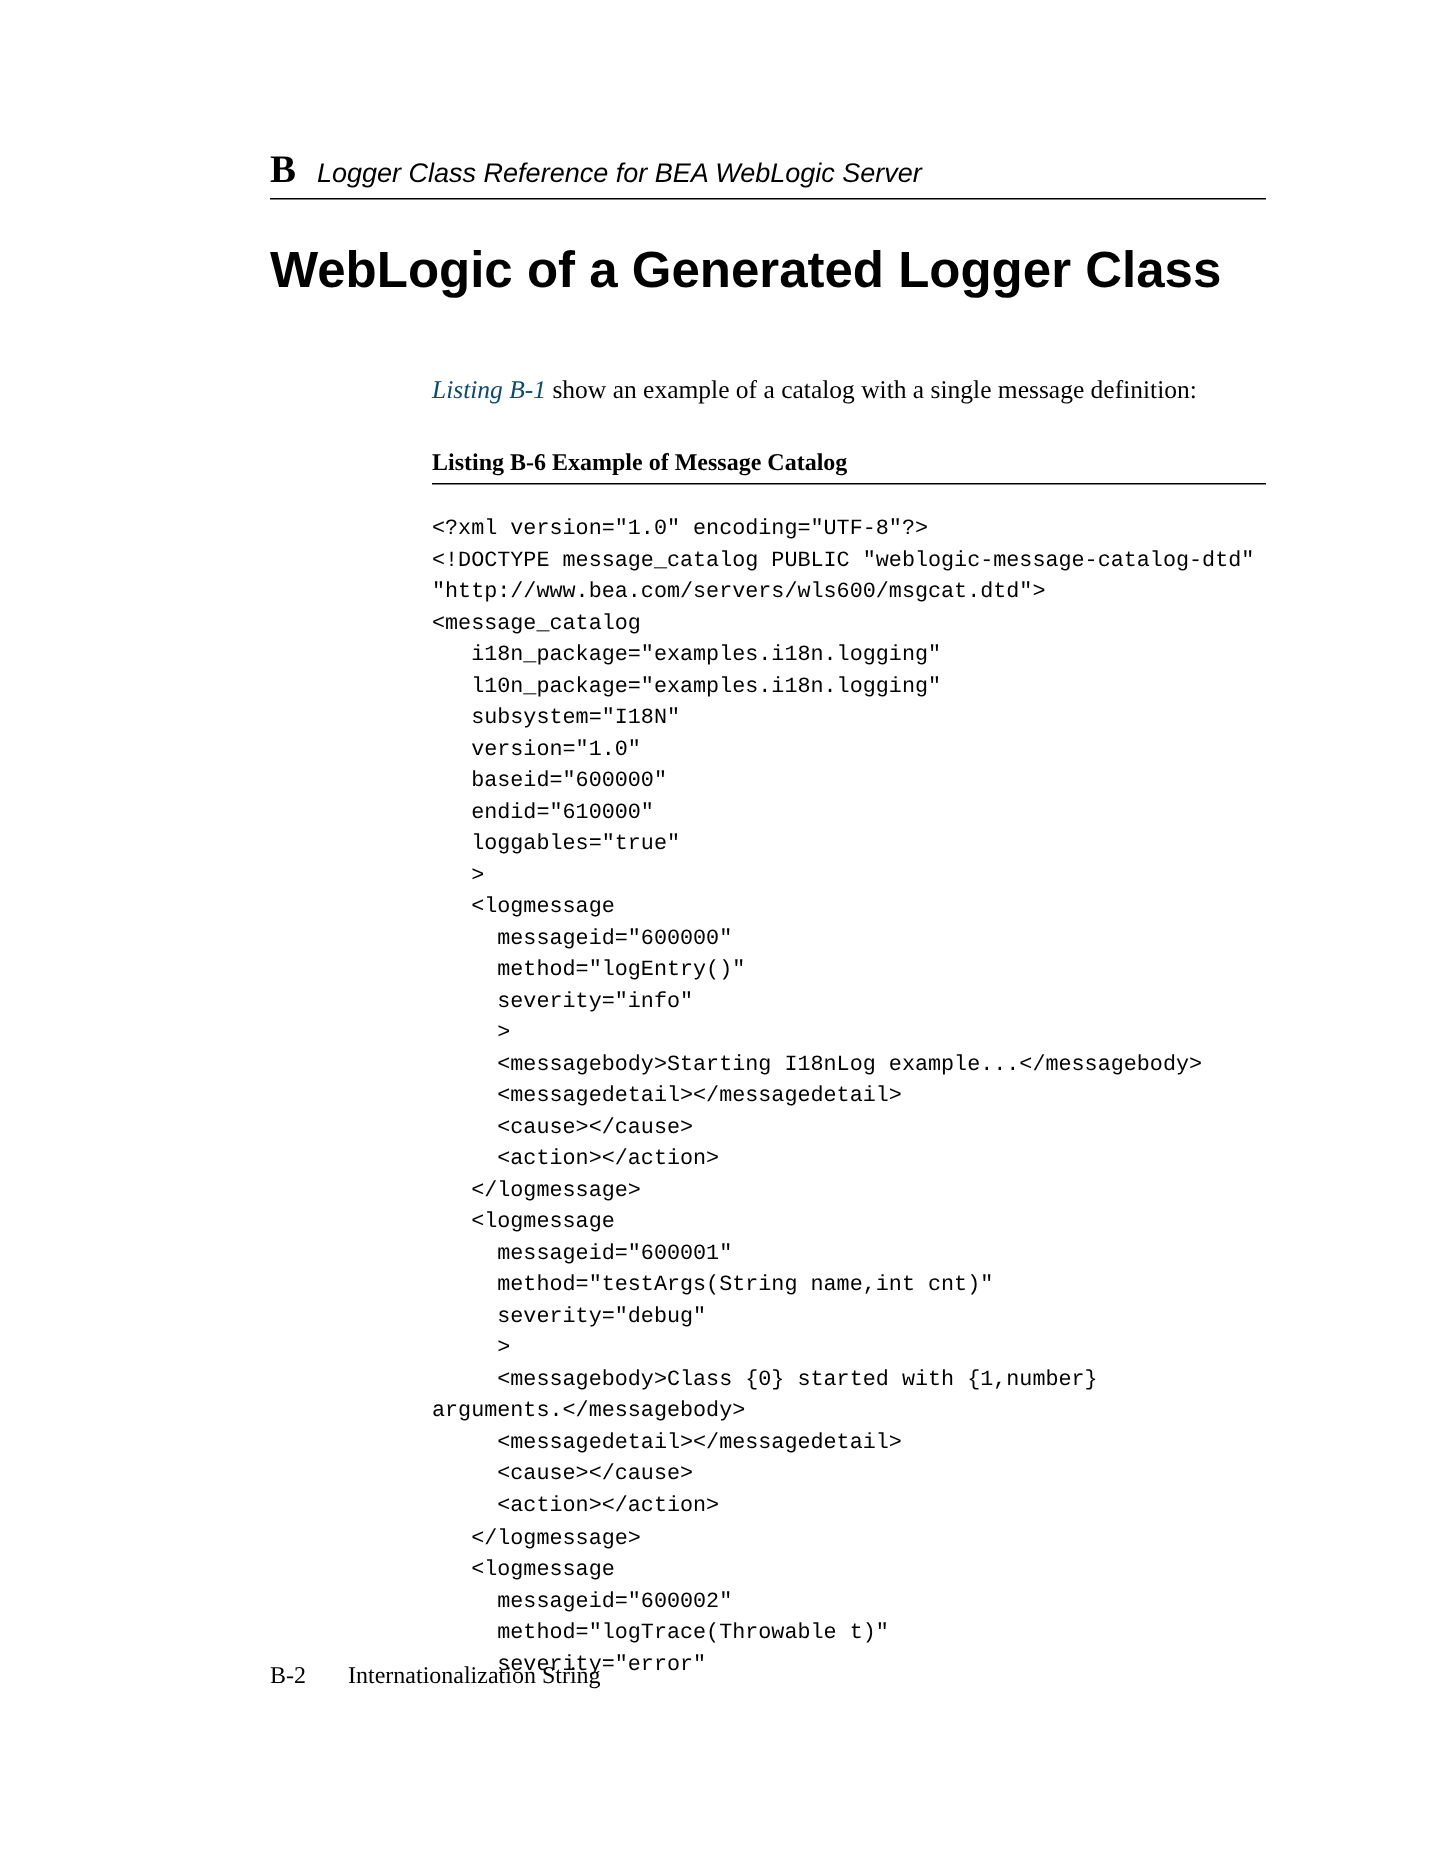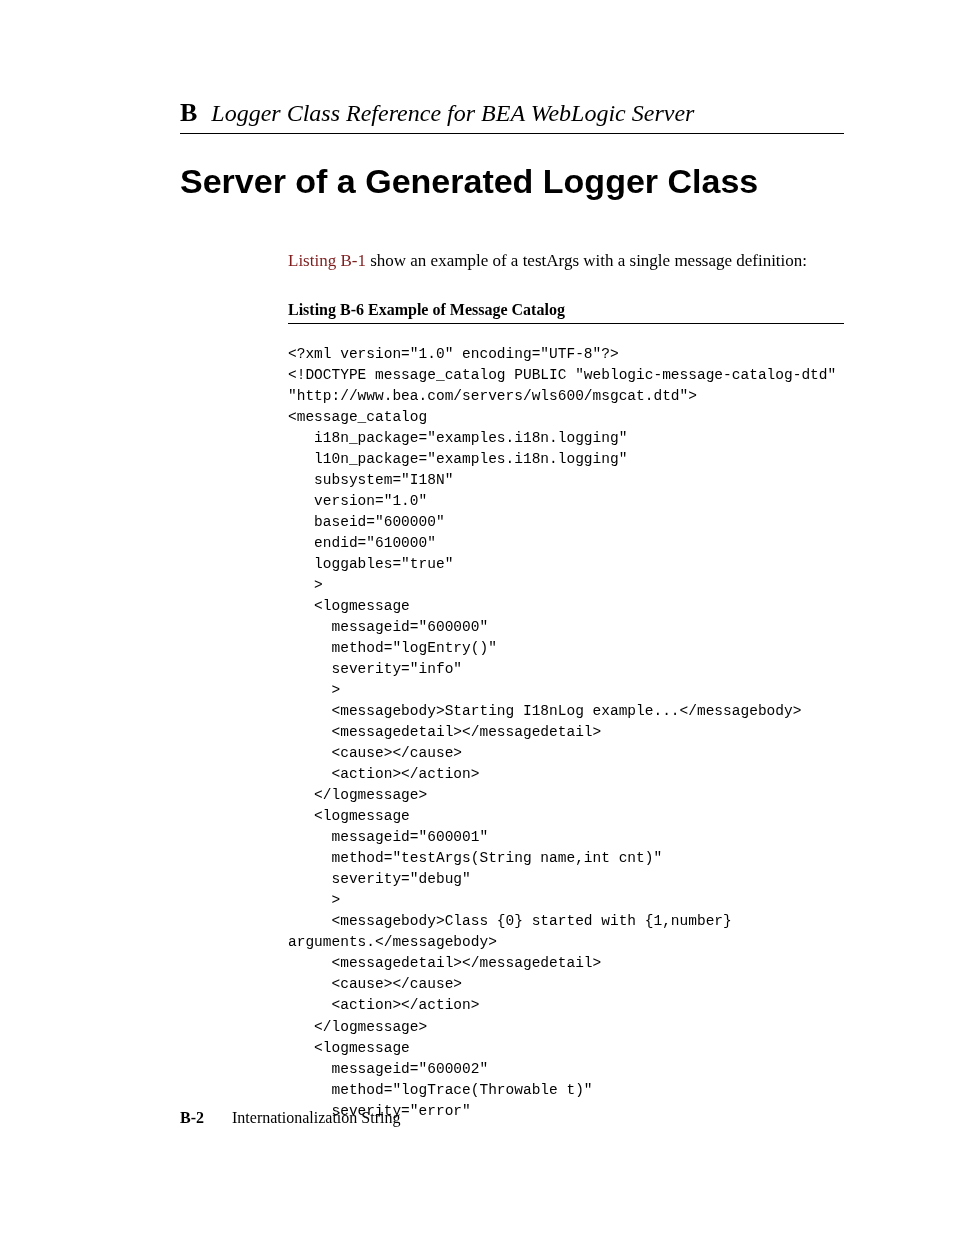--- a/index.html
+++ b/index.html
@@ -24,40 +24,41 @@
     margin-bottom: 28px;
   }
   .running-header .appx {
     font-family: Georgia, "Times New Roman", serif;
     font-weight: bold;
     font-size: 26px;
     margin-right: 14px;
     line-height: 1;
   }
   .running-header .rh-title {
-    font-family: Liberation Serif, serif;
+    font-family: Liberation Sans, sans-serif;
     font-style: italic;
-    font-size: 24px;
+    font-size: 18px;
   }
   .main-heading {
     font-family: "Arial Black", "Helvetica Neue", Helvetica, Arial, sans-serif;
     font-weight: 900;
     font-size: 34px;
     letter-spacing: 0px;
     margin: 10px 0 50px 0;
   }
   .body-indent {
     margin-left: 108px;
   }
   .intro {
     font-size: 17px;
     margin-bottom: 30px;
   }
   .intro .link {
-    color: #7f1d1d;
+    color: #0c4a6e;
+    font-style: italic;
   }
   .listing-title {
     font-size: 16px;
     font-weight: bold;
     margin-bottom: 4px;
   }
   .listing-rule {
     border: none;
     border-top: 1.5px solid #000;
     margin: 0 0 20px 0;
@@ -68,38 +69,38 @@
     line-height: 1.45;
     white-space: pre;
   }
   .footer {
     position: absolute;
     left: 180px;
     bottom: 108px;
     font-size: 16px;
   }
   .footer .pn {
-    font-weight: bold;
+    font-weight: normal;
     margin-right: 28px;
   }
 </style>
 </head>
 <body>
 
 <div class="page">
   <div class="running-header">
     <span class="appx">B</span>
     <span class="rh-title">Logger Class Reference for BEA WebLogic Server</span>
   </div>
 
-  <h1 class="main-heading">Server of a Generated Logger Class</h1>
+  <h1 class="main-heading">WebLogic of a Generated Logger Class</h1>
 
   <div class="body-indent">
     <p class="intro">
-      <span class="link">Listing B-1</span><span> show an example of a testArgs with a single message definition:</span>
+      <span class="link">Listing B-1</span><span> show an example of a catalog with a single message definition:</span>
     </p>
 
     <div class="listing-title">Listing B-6   Example of Message Catalog</div>
     <hr class="listing-rule">
 
     <div class="code">&lt;?xml version="1.0" encoding="UTF-8"?&gt;
 &lt;!DOCTYPE message_catalog PUBLIC "weblogic-message-catalog-dtd"
 "http://www.bea.com/servers/wls600/msgcat.dtd"&gt;
 &lt;message_catalog
    i18n_package="examples.i18n.logging"

